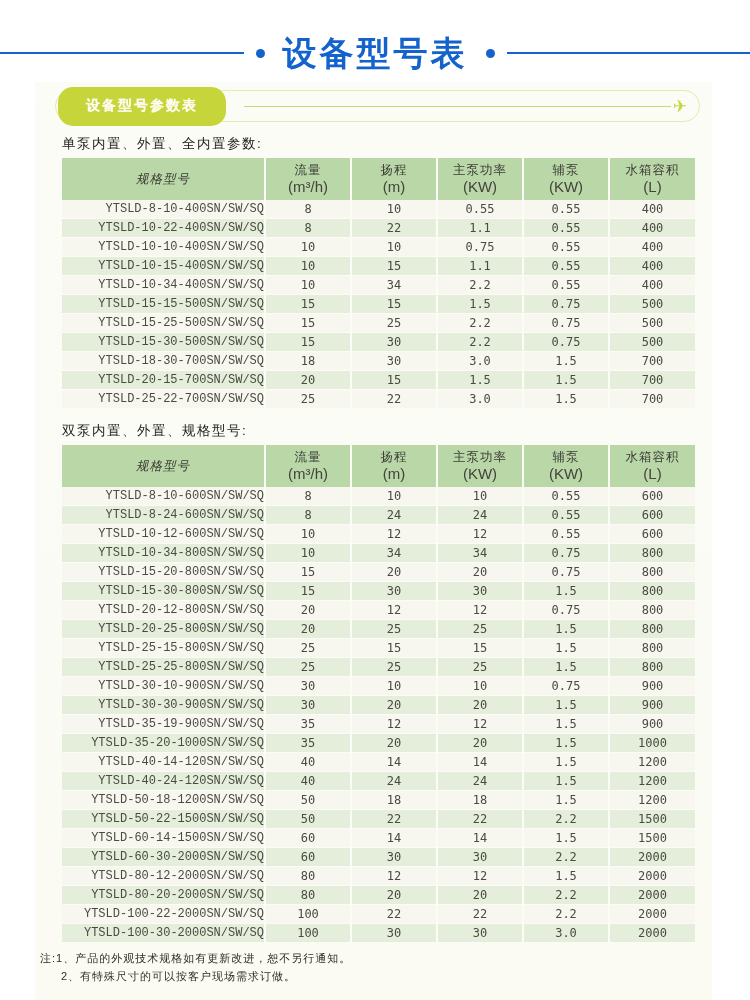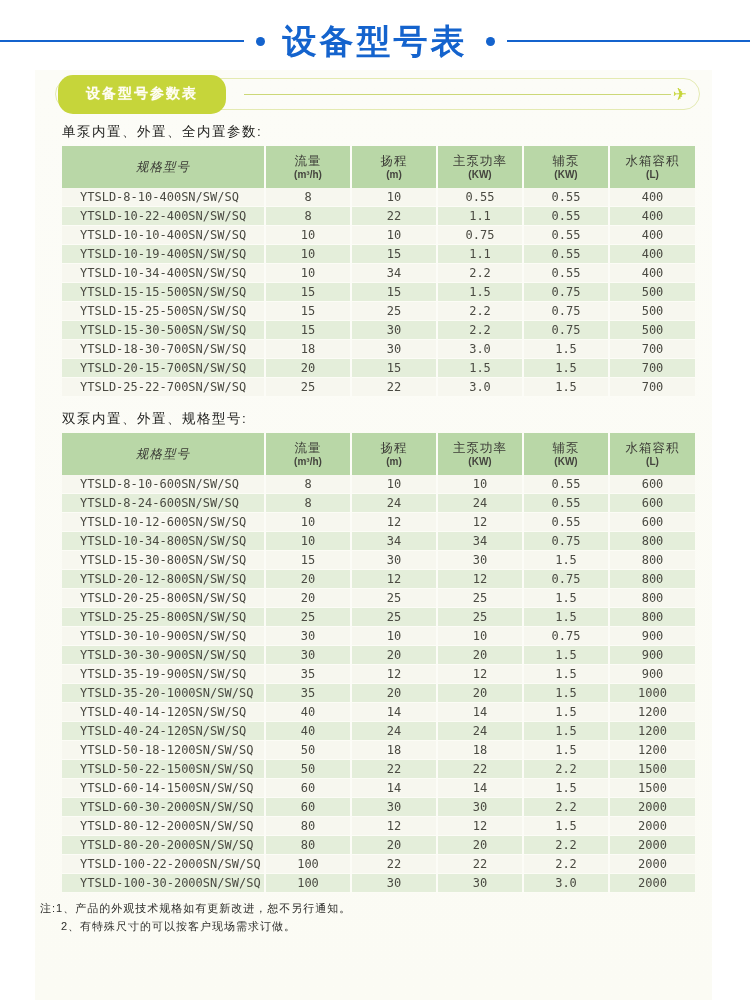--- a/index.html
+++ b/index.html
@@ -5,21 +5,21 @@
   html, body { margin:0; padding:0; }
   body {
     width:750px; height:1000px; overflow:hidden;
     background:#ffffff;
     font-family:"Liberation Sans", sans-serif;
     position:relative;
   }
 
   
   .title-row {
-    margin-top:18px; height:46px;
+    margin-top:30px; height:46px;
     display:flex; align-items:center;
   }
   .title-line { flex:1; height:2px; background:#1463cd; }
   .title-dot  { width:9px; height:9px; border-radius:50%; background:#1463cd; margin:0 12px; }
   .page-title {
     font-size:34px; font-weight:bold; color:#1463cd;
     letter-spacing:3px; line-height:1; margin:0 6px;
   }
 
   
@@ -63,30 +63,30 @@
   }
   table.spec col.model-col { width:203px; }
   table.spec th {
     background:#b9d7a7;
     font-weight:normal; font-size:12.5px; color:#3b3b36;
     height:42px; padding:0;
     border-left:2px solid #fdfdf8; vertical-align:middle;
   }
   table.spec th:first-child { border-left:none;font-style:italic; }
   .col-label { line-height:1.3; letter-spacing:1px; }
-  .col-unit  { font-size:10px; line-height:1.2; color:#44443e;font-weight:bold; }
+  .col-unit  { font-size:15px; line-height:1.2; color:#44443e; }
   table.spec td {
     height:18px; padding:0;
     font-family:"DejaVu Sans Mono", monospace;
     font-size:12px; color:#4a4a42; text-align:center;
     border-left:2px solid rgba(252,252,247,.75);
     border-bottom:1px solid #fcfcf6;
     white-space:nowrap; overflow:hidden;
   }
-  table.spec td:first-child { text-align:left; padding-left:18px; border-left:none; }
+  table.spec td:first-child { text-align:right; padding-left:18px; border-left:none;font-family:Liberation Mono, monospace; }
   table.spec tbody tr { background:#f7f7ef; }
   table.spec tbody tr:nth-child(even) { background:#e4eeda; }
 
   
   .notes { margin:7px 0 0 5px; font-size:11px; color:#2d2d2a; line-height:1.6; letter-spacing:1px; }
   .note-line2 { padding-left:21px; }
 
   
   .bottom-area { position:relative; height:26px; }
 </style>
@@ -165,21 +165,21 @@
         </tr>
         <tr>
           <td>YTSLD-10-10-400SN/SW/SQ</td>
           <td>10</td>
           <td>10</td>
           <td>0.75</td>
           <td>0.55</td>
           <td>400</td>
         </tr>
         <tr>
-          <td>YTSLD-10-19-400SN/SW/SQ</td>
+          <td>YTSLD-10-15-400SN/SW/SQ</td>
           <td>10</td>
           <td>15</td>
           <td>1.1</td>
           <td>0.55</td>
           <td>400</td>
         </tr>
         <tr>
           <td>YTSLD-10-34-400SN/SW/SQ</td>
           <td>10</td>
           <td>34</td>
@@ -302,40 +302,56 @@
         </tr>
         <tr>
           <td>YTSLD-10-34-800SN/SW/SQ</td>
           <td>10</td>
           <td>34</td>
           <td>34</td>
           <td>0.75</td>
           <td>800</td>
         </tr>
         <tr>
+          <td>YTSLD-15-20-800SN/SW/SQ</td>
+          <td>15</td>
+          <td>20</td>
+          <td>20</td>
+          <td>0.75</td>
+          <td>800</td>
+        </tr>
+        <tr>
           <td>YTSLD-15-30-800SN/SW/SQ</td>
           <td>15</td>
           <td>30</td>
           <td>30</td>
           <td>1.5</td>
           <td>800</td>
         </tr>
         <tr>
           <td>YTSLD-20-12-800SN/SW/SQ</td>
           <td>20</td>
           <td>12</td>
           <td>12</td>
           <td>0.75</td>
           <td>800</td>
         </tr>
         <tr>
           <td>YTSLD-20-25-800SN/SW/SQ</td>
           <td>20</td>
           <td>25</td>
           <td>25</td>
+          <td>1.5</td>
+          <td>800</td>
+        </tr>
+        <tr>
+          <td>YTSLD-25-15-800SN/SW/SQ</td>
+          <td>25</td>
+          <td>15</td>
+          <td>15</td>
           <td>1.5</td>
           <td>800</td>
         </tr>
         <tr>
           <td>YTSLD-25-25-800SN/SW/SQ</td>
           <td>25</td>
           <td>25</td>
           <td>25</td>
           <td>1.5</td>
           <td>800</td>

